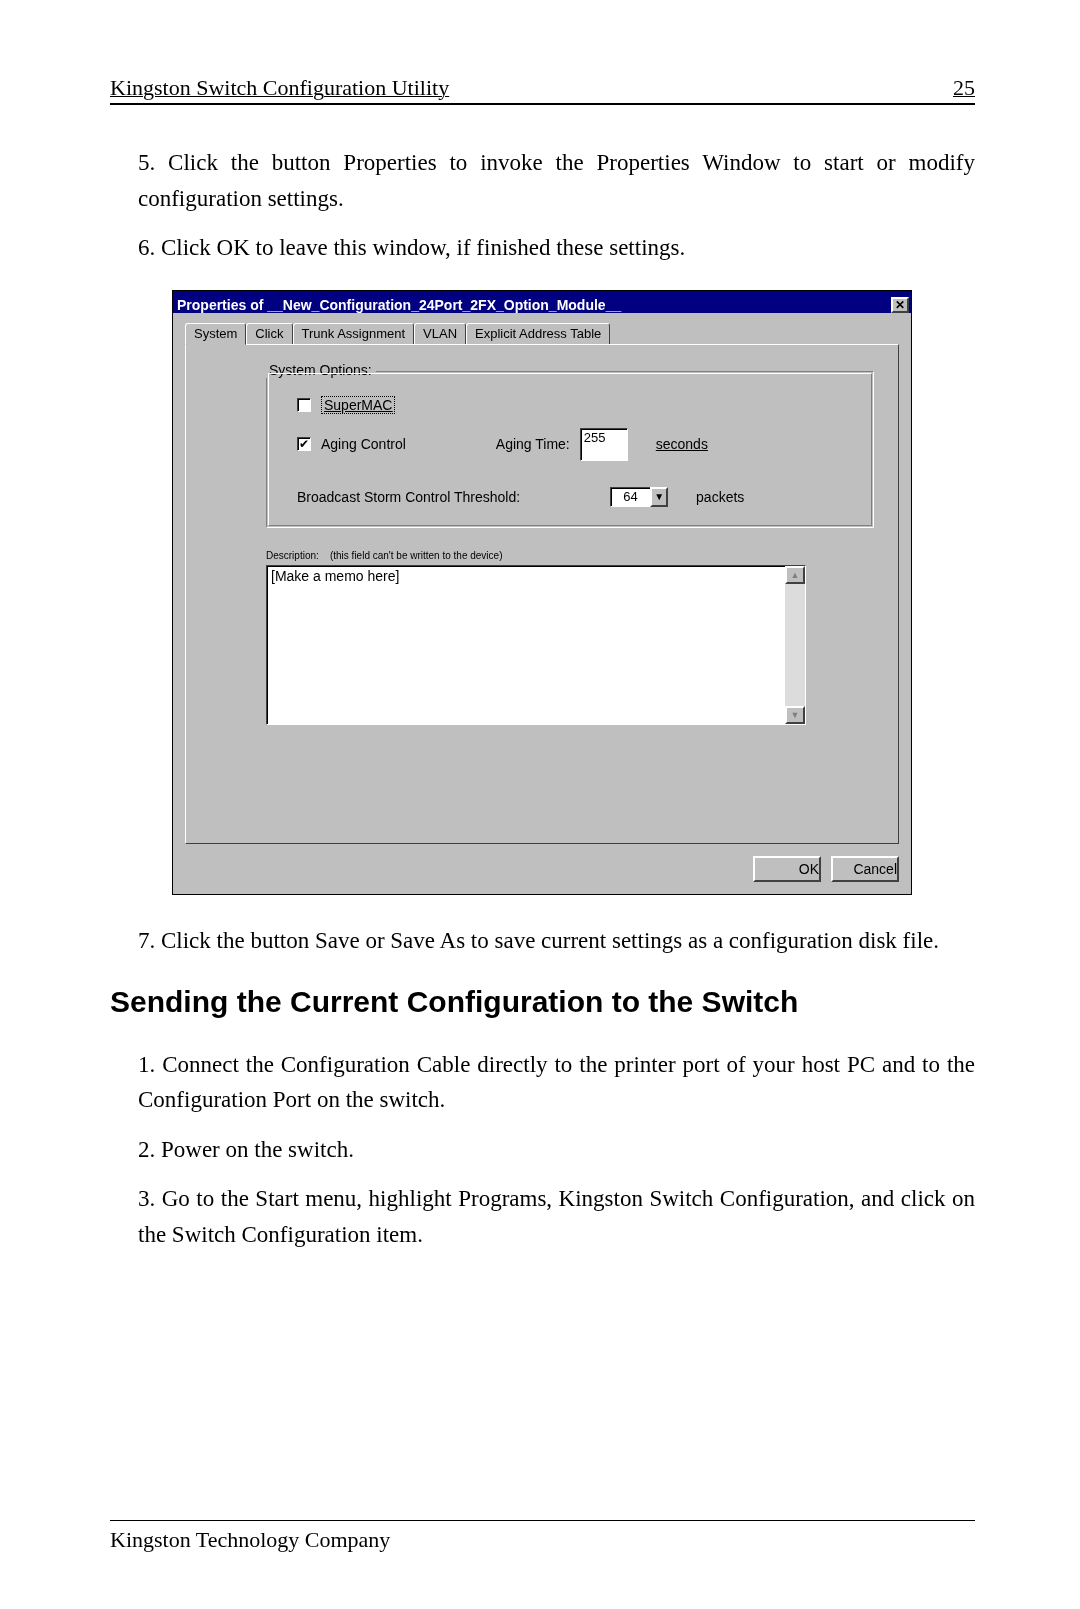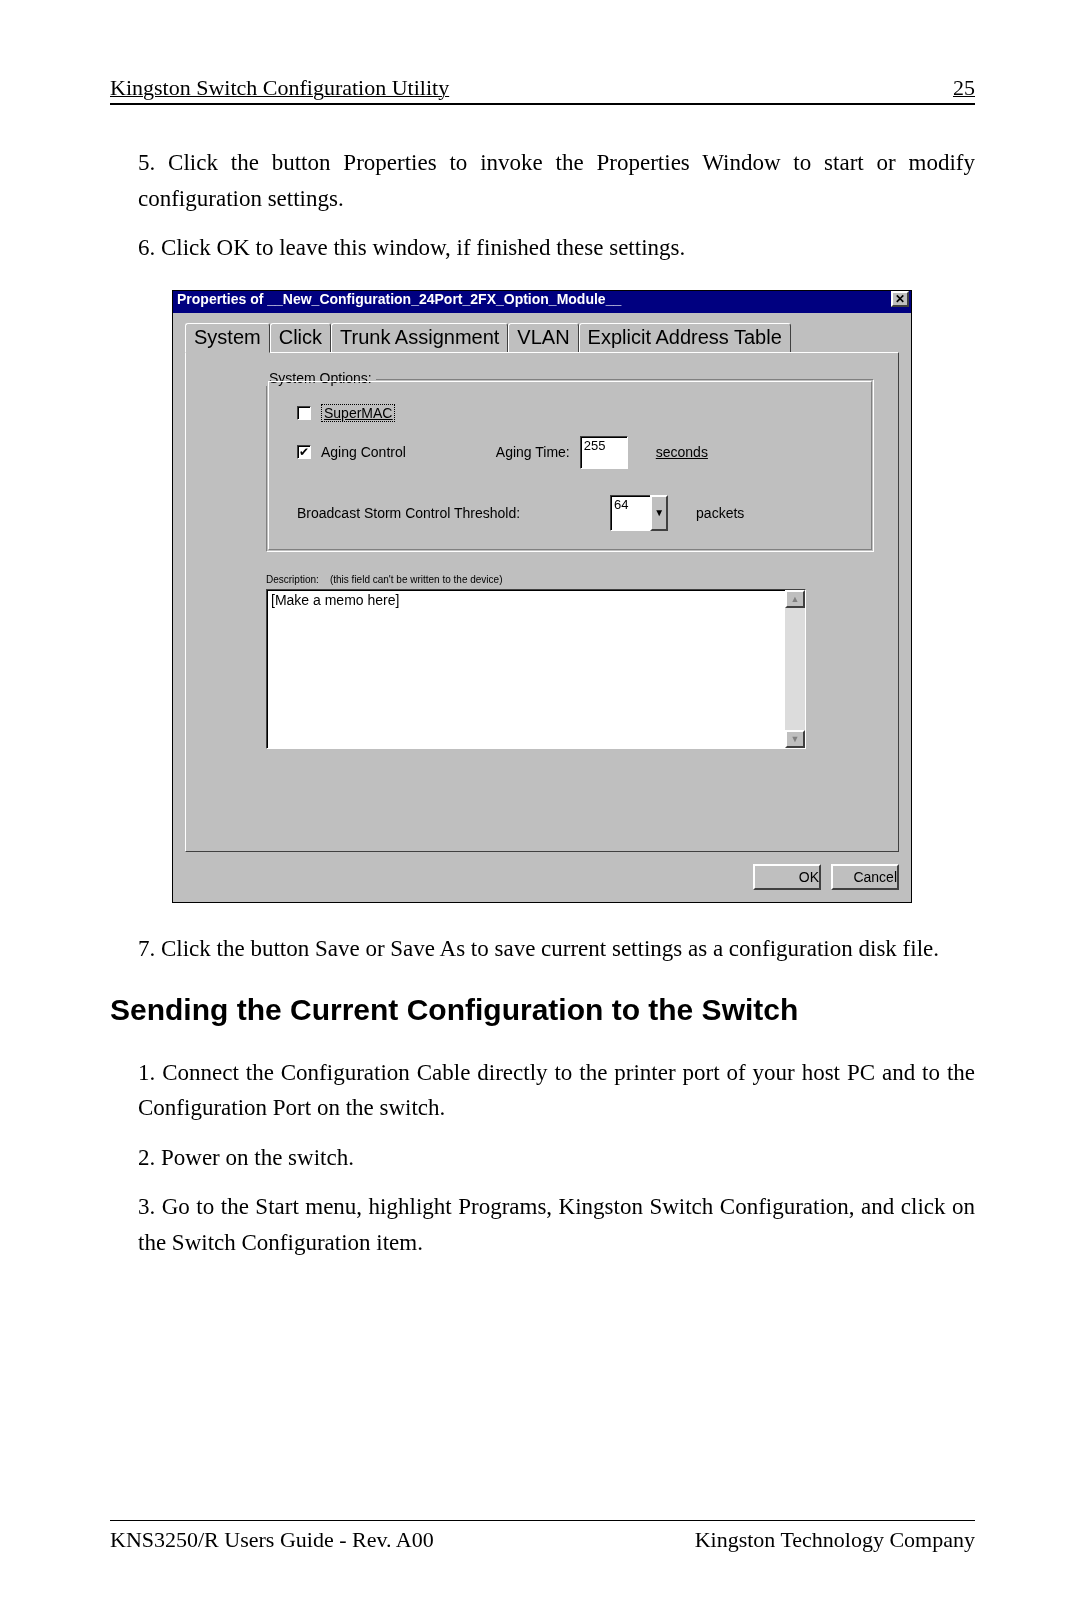--- a/index.html
+++ b/index.html
@@ -43,21 +43,21 @@
     background: #bfbfbf;
     border: 1px solid #000;
     font-family: 'MS Sans Serif', Tahoma, Arial, sans-serif;
     font-size: 14px;
     color: #000;
   }
   .titlebar {
     background: #000080;
     color: #fff;
     display: flex;
-    align-items: flex-start;
+    align-items: flex-end;
     justify-content: space-between;
     height: 22px;
     padding-left: 4px;
     font-weight: bold;
     font-size: 14px;
   }
   .close-btn {
     width: 18px; height: 16px;
     background: #bfbfbf;
     border-top: 2px solid #fff;
@@ -82,21 +82,21 @@
     z-index: 2;
   }
   .tab {
     background: #bfbfbf;
     border-top: 1px solid #fff;
     border-left: 1px solid #fff;
     border-right: 1px solid #404040;
     border-top-left-radius: 3px;
     border-top-right-radius: 3px;
     padding: 2px 8px 3px 8px;
-    font-size: 20px;
+    font-size: 13px;
     position: relative;
   }
   .tab.active {
     border-bottom: 1px solid #bfbfbf;
     margin-bottom: -1px;
   }
   .tab-panel {
     border-top: 1px solid #fff;
     border-left: 1px solid #fff;
     border-right: 1px solid #404040;
@@ -166,21 +166,22 @@
     border-left: 1px solid #404040;
     border-right: 1px solid #fff;
     border-bottom: 1px solid #fff;
     box-shadow: inset 1px 1px 0 #000;
     width: 48px; height: 33px;
     padding: 1px 3px;
     font-size: 13px;
   }
   .combobox {
     display: inline-flex;
-    height: 36px;
+    height: 20px;
+    text-align: center;
   }
   .combobox .val {
     background: #fff;
     border-top: 1px solid #404040;
     border-left: 1px solid #404040;
     border-bottom: 1px solid #fff;
     box-shadow: inset 1px 1px 0 #000;
     width: 40px;
     padding: 1px 3px;
     font-size: 13px;
@@ -364,15 +365,14 @@
 
   <ol class="steps2">
     <li>1. Connect the Configuration Cable directly to the printer port of your host PC and to the Configuration Port on the switch.</li>
     <li>2. Power on the switch.</li>
     <li>3. Go to the Start menu, highlight Programs, Kingston Switch Configuration, and click on the Switch Configuration item.</li>
   </ol>
 </div>
 
 <div class="footer-rule"></div>
 <div class="footer">
-  <span>KNS3250/R Users Guide - Rev. A00</span>
   <span>Kingston Technology Company</span>
 </div>
 
 </body></html>

